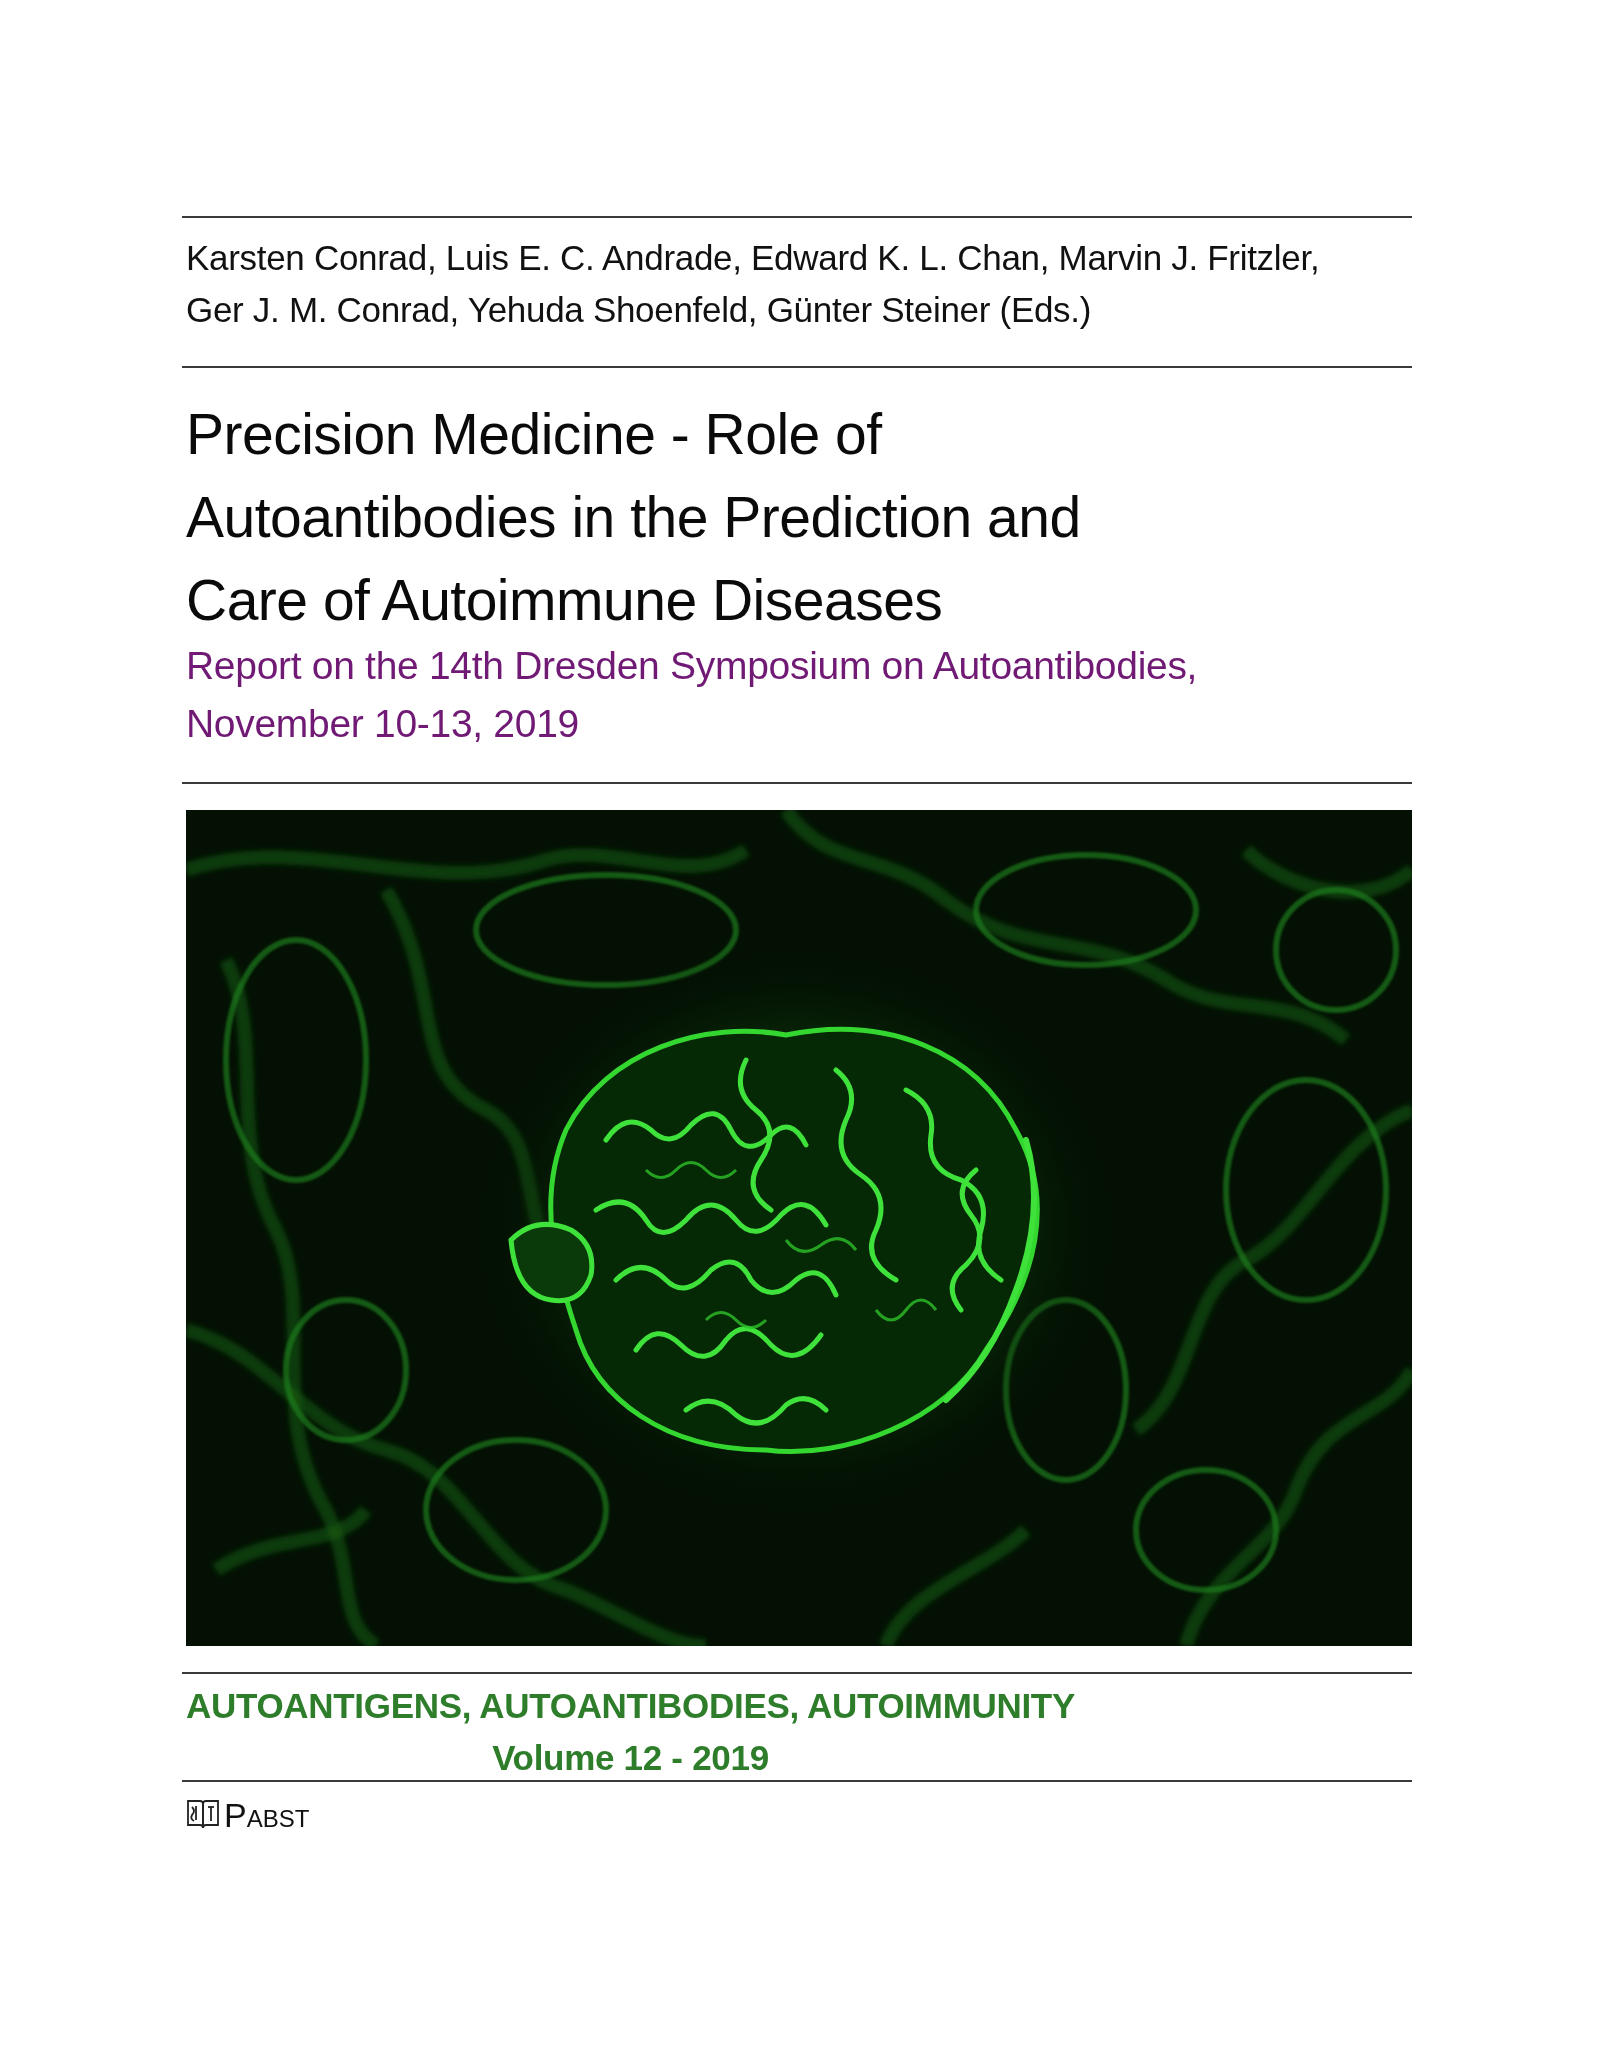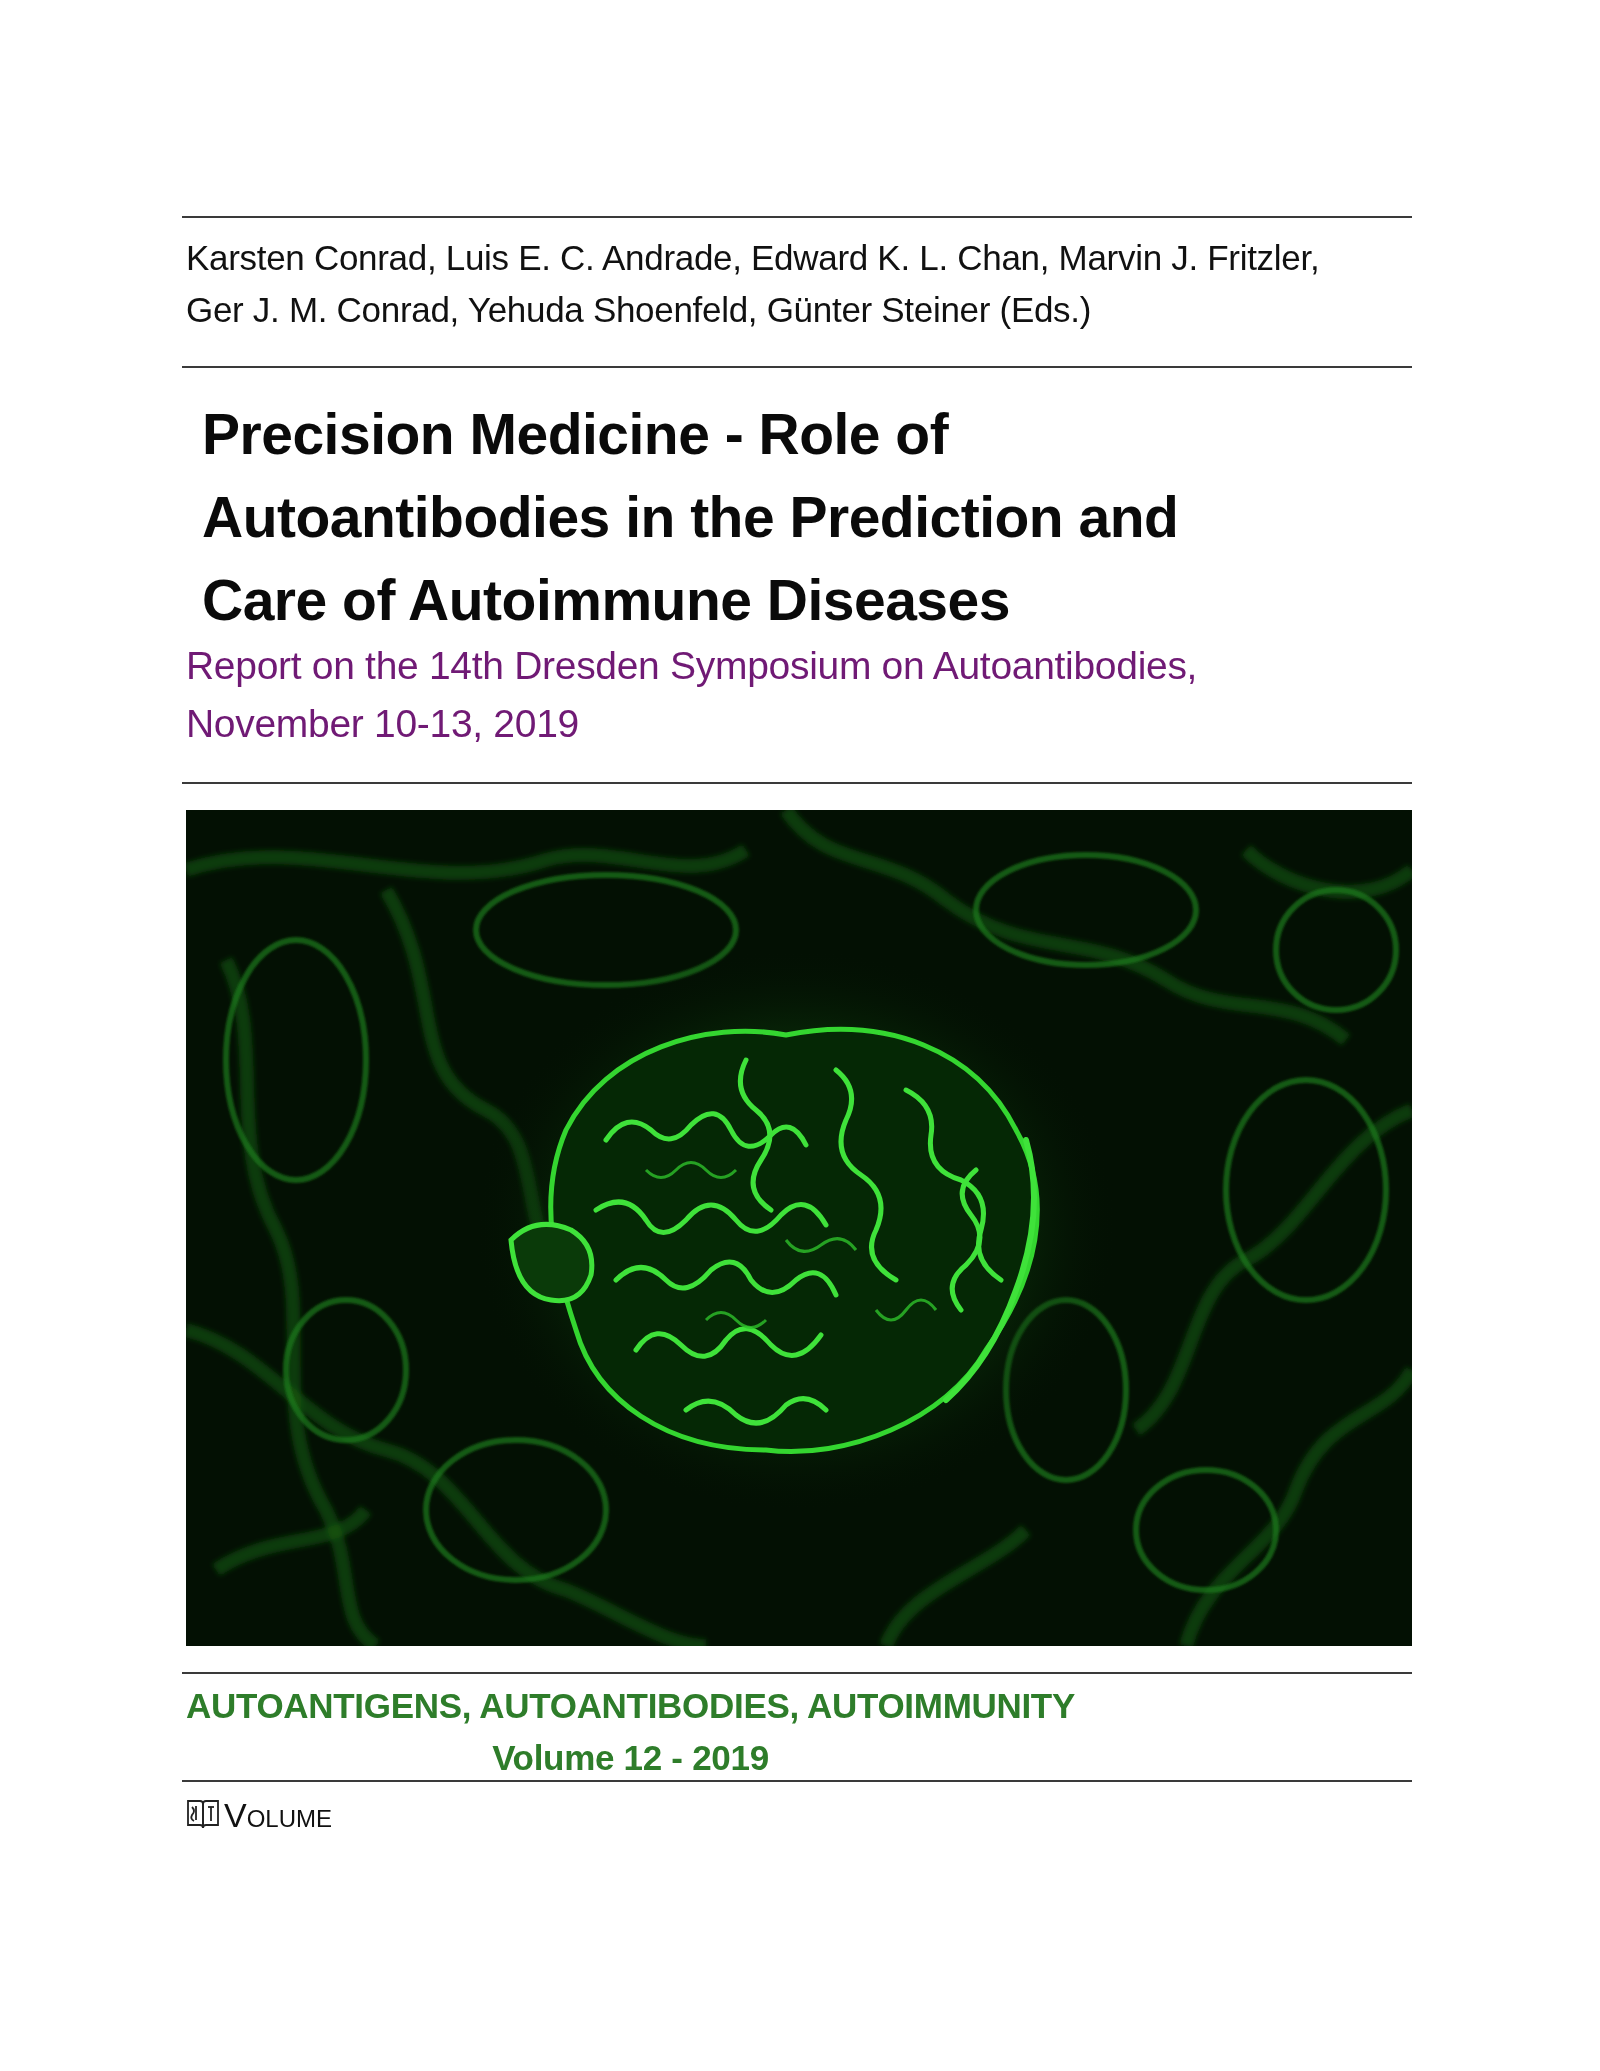--- a/index.html
+++ b/index.html
@@ -1,19 +1,19 @@
 <!DOCTYPE html>
 <html><head>
 <meta charset="utf-8">
 <style>
   html, body { margin:0; padding:0; background:#ffffff; }
   body { width:1600px; height:2071px; position:relative; overflow:hidden; font-family:"Liberation Sans", "DejaVu Sans", sans-serif; color:#111; }
   .rule { position:absolute; left:182px; width:1230px; height:2px; background:#3a3a3a; }
   .editors { position:absolute; left:186px; top:232px; width:1240px; font-size:35px; line-height:52px; color:#111; letter-spacing:-0.3px; }
-  .title { position:absolute; left:186px; top:393px; width:1240px; font-weight:bold; font-size:57px; line-height:83px; color:#0a0a0a; letter-spacing:-0.5px;margin-left:16px; }
+  .title { position:absolute; left:186px; top:393px; width:1240px; font-weight:normal; font-size:57px; line-height:83px; color:#0a0a0a; letter-spacing:-0.5px; }
   .subtitle { position:absolute; left:186px; top:637px; width:1240px; font-size:39px; line-height:58px; color:#701a75; letter-spacing:-0.3px; }
   .image { position:absolute; left:186px; top:810px; width:1226px; height:836px; overflow:hidden; background:#020a02; }
   .image svg { display:block; }
   .series { position:absolute; left:186px; top:1680px; font-weight:bold; font-size:35px; line-height:52px; color:#2e7d2a; letter-spacing:-0.3px;text-align:center; }
   .publisher { position:absolute; left:186px; top:1796px; display:flex; align-items:center; gap:4px; }
   .publisher .logo-text { font-size:34px; color:#111; letter-spacing:0px; font-variant:small-caps; }
 </style>
 </head>
 <body>
 
@@ -120,14 +120,14 @@
       <g fill="none" stroke="#222" stroke-width="1.8">
         <path d="M2,4 h12 q3,0 3,3 v24 q0,-3 -3,-3 h-12 z"></path>
         <path d="M32,4 h-12 q-3,0 -3,3 v24 q0,-3 3,-3 h12 z"></path>
         <path d="M6,10 q4,4 0,8 q-2,4 2,6"></path>
         <path d="M10,9 v14"></path>
         <path d="M22,10 h6"></path>
         <path d="M25,10 v14"></path>
       </g>
     </svg>
   </span>
-  <span class="logo-text">Volume</span>
+  <span class="logo-text">Pabst</span>
 </div>
 
 </body></html>

